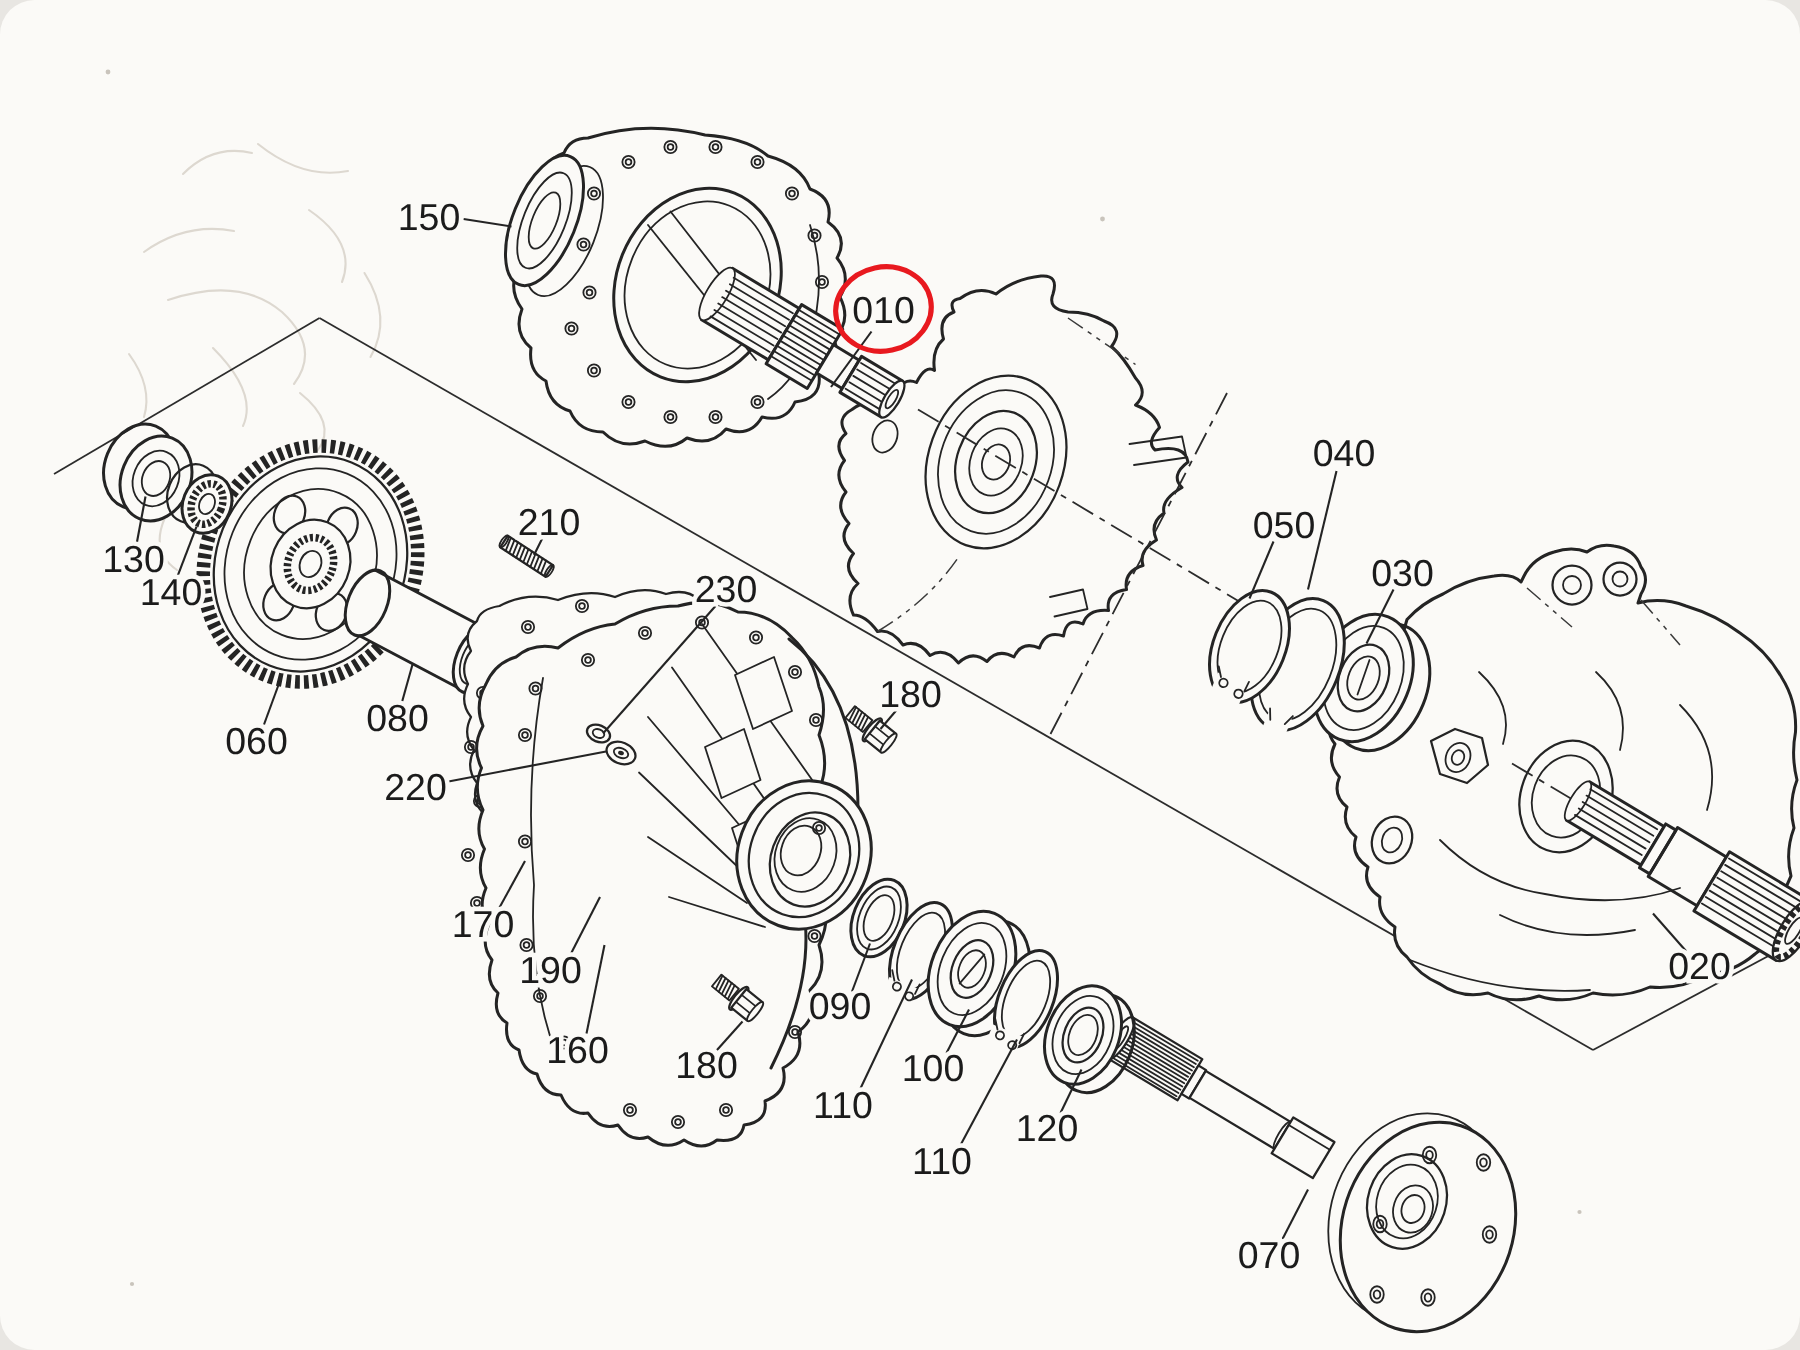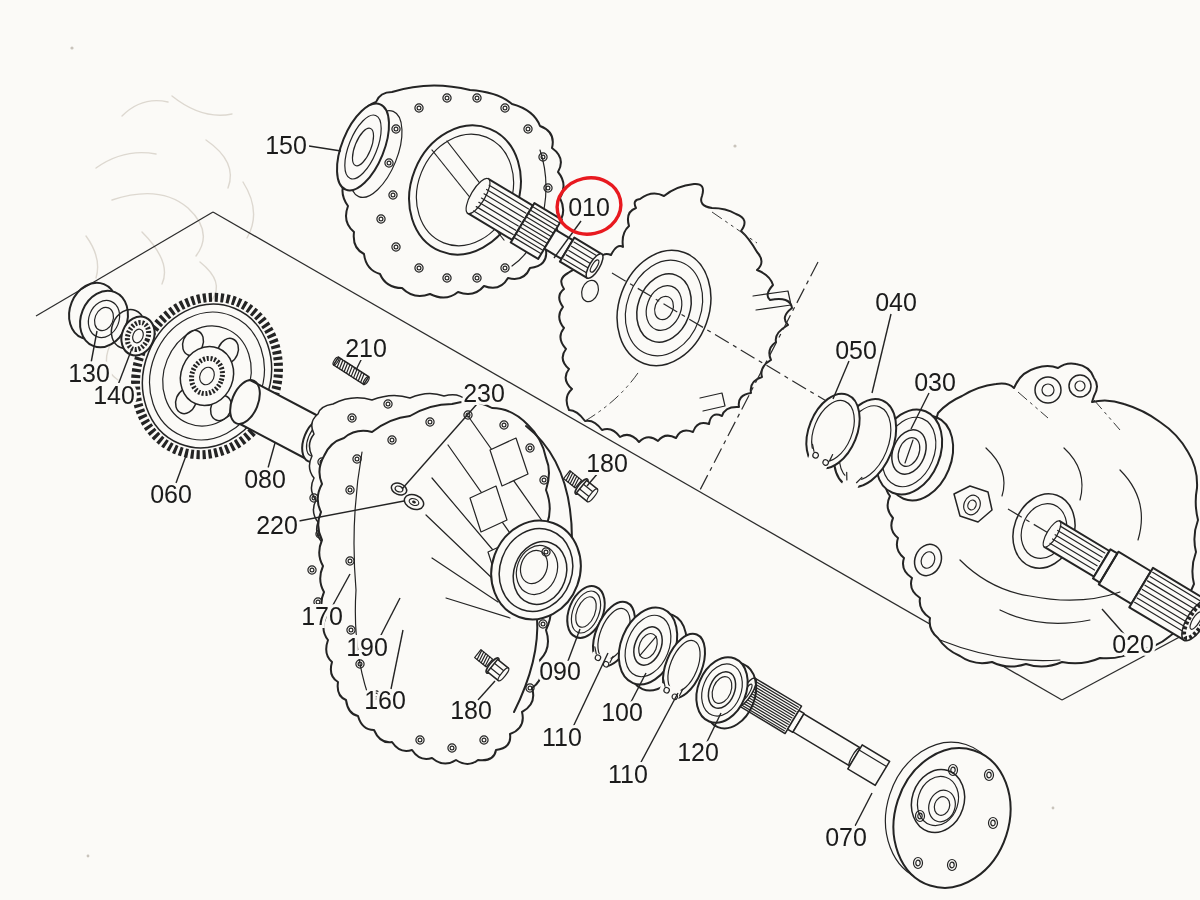--- a/index.html
+++ b/index.html
@@ -1,17 +1,17 @@
 <!DOCTYPE html>
 <html><head>
 <meta charset="utf-8">
 <style>
   html,body{margin:0;padding:0;background:#e8e6e2;}
   .page{width:1200px;height:900px;background:#fbfaf7;position:relative;overflow:hidden;
-        font-family:"Liberation Sans", sans-serif;}
+        font-family:"Liberation Sans", sans-serif;border-radius:23px;}
   svg{display:block;}
   .ln  {stroke:#242424;fill:none;stroke-width:2;stroke-linecap:round;stroke-linejoin:round;}
   .lt  {stroke:#242424;fill:none;stroke-width:1.2;stroke-linecap:round;stroke-linejoin:round;}
   .lm  {stroke:#242424;fill:none;stroke-width:1.5;stroke-linecap:round;stroke-linejoin:round;}
   .wf  {fill:#fbfaf7;}
   .ghost{stroke:#ddd8d0;fill:none;stroke-width:1.4;stroke-linecap:round;}
   .panel{stroke:#2c2c2c;fill:none;stroke-width:1.2;}
   .dashdot{stroke:#2c2c2c;fill:none;stroke-width:1.2;stroke-dasharray:16 5 4 5;}
   .phantom{stroke:#3a3a3a;fill:none;stroke-width:1;stroke-dasharray:12 4 3 4 3 4;}
   .teeth{stroke:#242424;fill:none;stroke-width:9;stroke-dasharray:3.2 2.7;}

